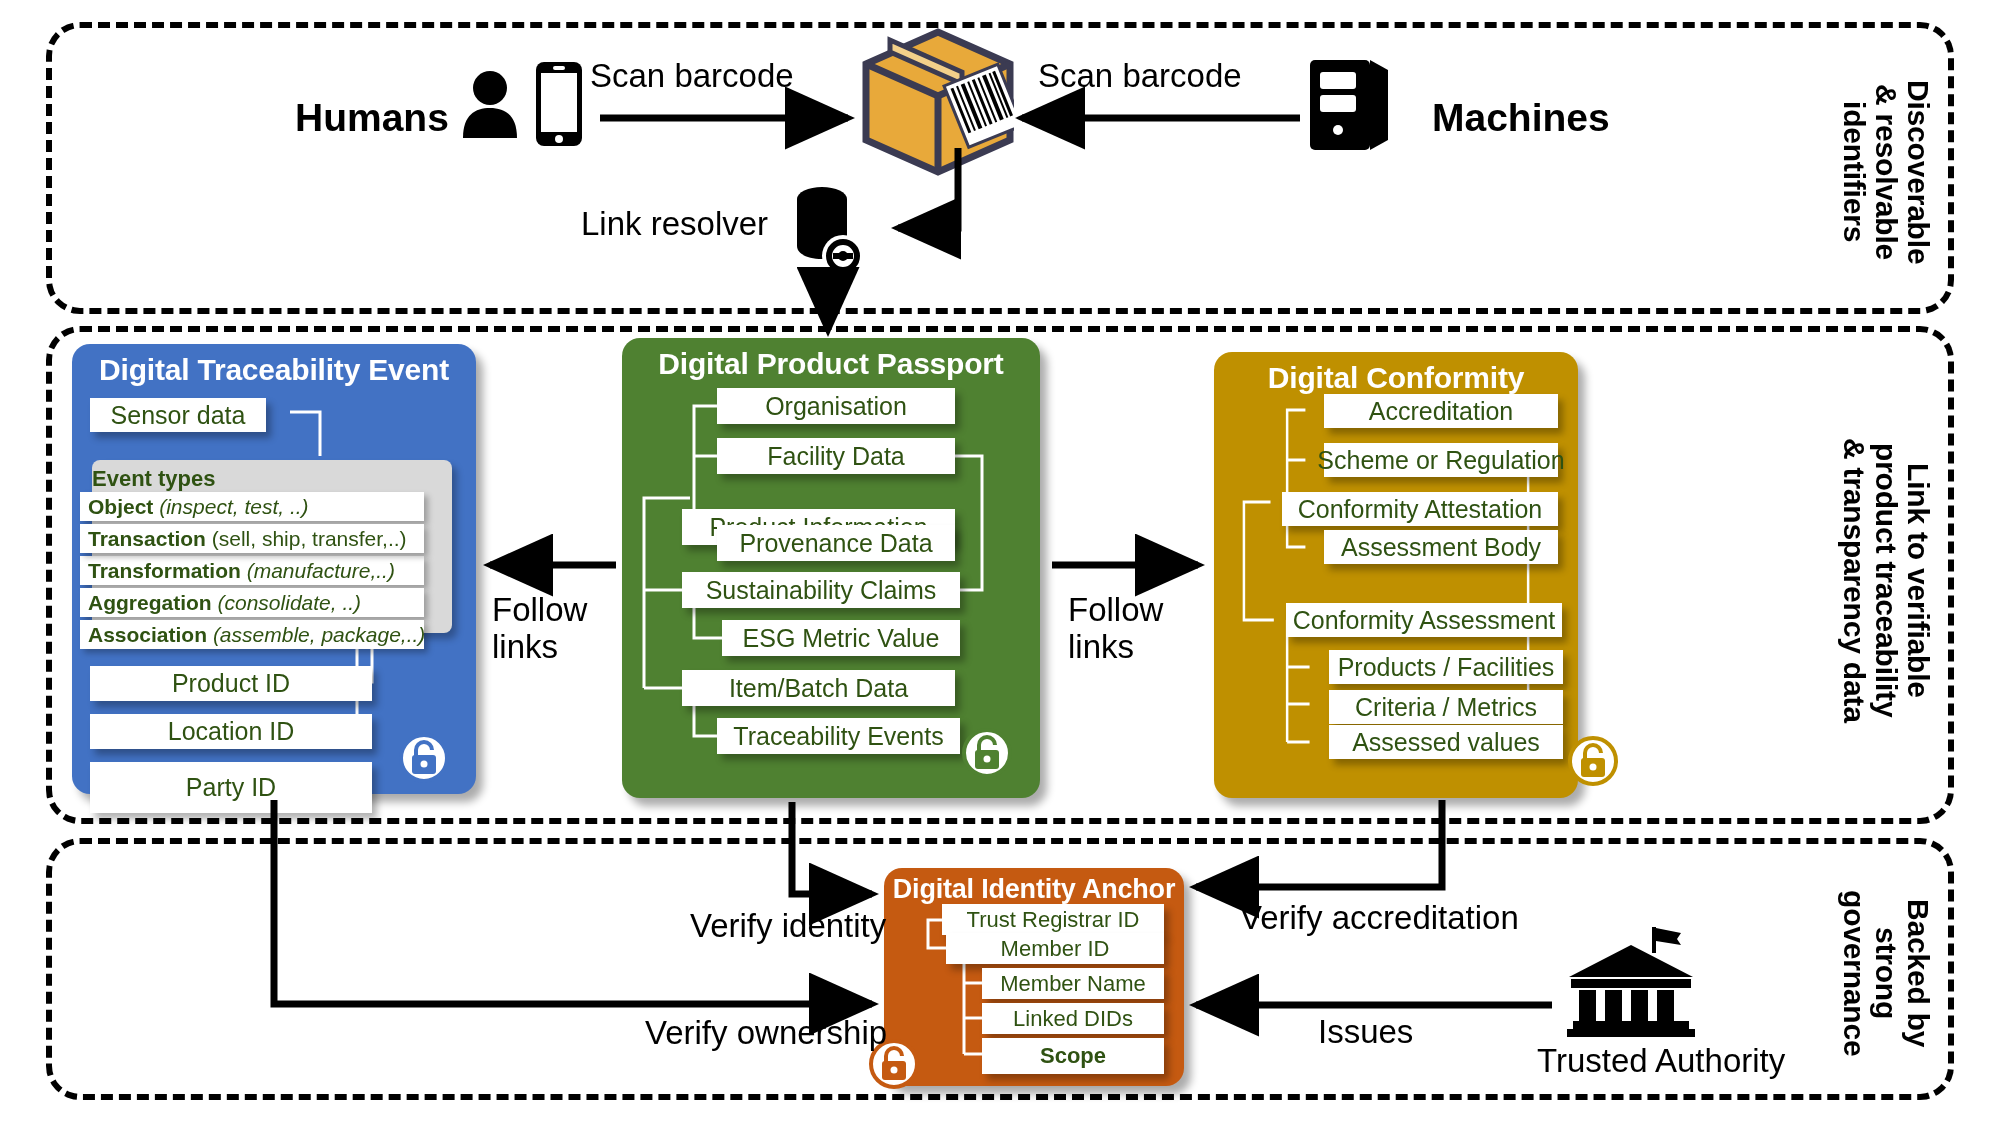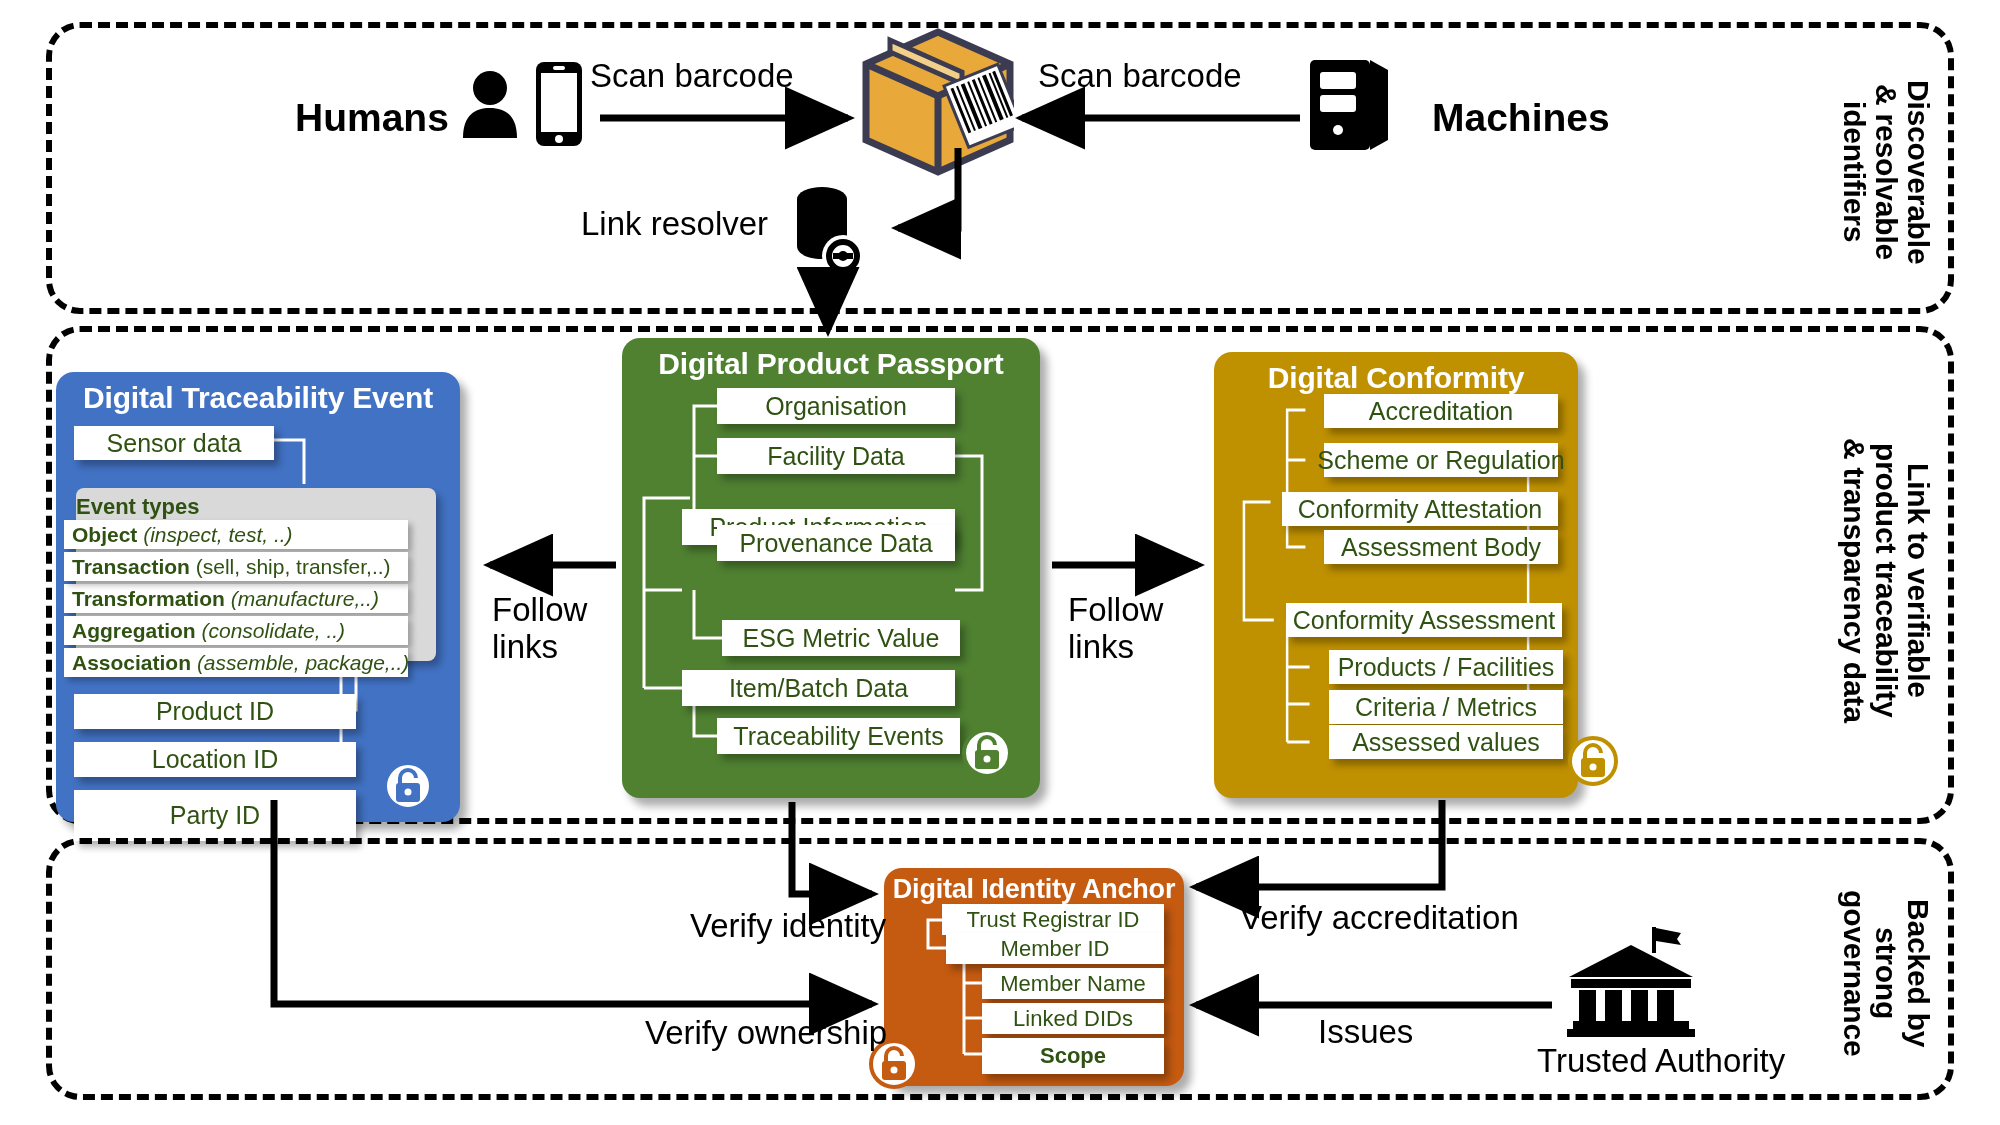--- a/index.html
+++ b/index.html
@@ -43,21 +43,21 @@
   
   svg.arrows{position:absolute;left:0;top:0;width:2000px;height:1125px;pointer-events:none;}
 
   .arrow-text{position:absolute;font-size:33px;color:#000;white-space:pre;line-height:1.12;}
 
   
   .card{position:absolute;border-radius:18px;box-sizing:border-box;
         box-shadow:7px 8px 9px rgba(0,0,0,.33);}
   .card-title{position:absolute;left:0;right:0;top:9px;text-align:center;
         font-weight:bold;color:#fff;font-size:30px;letter-spacing:-0.2px;}
-  #card-dte{left:56px; top:344px; width:404px; height:450px; background:#4272C4;margin-top:28px;}
+  #card-dte{left:72px; top:344px; width:404px; height:450px; background:#4272C4;}
   #card-dpp{left:622px;top:338px; width:418px; height:460px; background:#4F8131;}
   #card-dcc{left:1214px;top:352px;width:364px; height:446px; background:#BF9000;}
   #card-dia{left:884px;top:868px; width:300px; height:218px; background:#C55A11;}
   #card-dia .card-title{font-size:27px;top:6px;}
 
   
   .pill{position:absolute;background:#fff;color:#2F5212;
         font-size:25px;display:flex;align-items:center;justify-content:center;
         box-shadow:5px 6px 7px rgba(0,0,0,.30);white-space:nowrap;
         box-sizing:border-box;}
@@ -162,21 +162,21 @@
   </div>
 
   <div class="card" id="card-dte" style="background: rgb(66, 114, 196);">
     <div class="card-title">Digital Traceability Event</div>
     <svg class="tree" viewBox="0 0 404 450" preserveAspectRatio="none">
       <path d="M218 68 L248 68 L248 112"></path>
       <path d="M300 290 L318 290 L318 200"></path>
       <path d="M290 338 L300 338 L300 200"></path>
       <path d="M275 386 L285 386 L285 200"></path>
     </svg>
-    <div class="pill" style="left:18px;top:54px;width:200px;height:34px;">Sensor data</div>
+    <div class="pill" style="left:18px;top:54px;width:176px;height:34px;">Sensor data</div>
 
     <div id="evt-panel">
       <div id="evt-panel-title">Event types</div>
     </div>
     <div class="evt" style="top:148px;">
       <span><b>Object</b>
       <i>(inspect, test, ..)</i></span>
     </div>
     <div class="evt" style="top:212px;">
       <span><b>Transformation</b>
@@ -217,20 +217,21 @@
       <path d="M22 252 L60 252"></path>
       <path d="M100 300 L72 300 L72 252"></path>
       <path d="M22 350 L60 350"></path>
       <path d="M95 398 L72 398 L72 350"></path>
       <path d="M330 118 L360 118 L360 252 L333 252"></path>
     </svg>
     <div class="pill" style="left:95px;top:50px;width:238px;height:36px;">Organisation</div>
     <div class="pill" style="left:95px;top:100px;width:238px;height:36px;">Facility Data</div>
     <div class="pill" style="left:60px;top:150px;width:273px;height:36px;margin-top:21px;">Product Information</div>
     <div class="pill" style="left:95px;top:187px;width:238px;height:36px;">Provenance Data</div>
+    <div class="pill" style="left:60px;top:234px;width:278px;height:36px;">Sustainability Claims</div>
     <div class="pill" style="left:100px;top:282px;width:238px;height:36px;">ESG Metric Value</div>
     <div class="pill" style="left:60px;top:332px;width:273px;height:36px;">Item/Batch Data</div>
     <div class="pill" style="left:95px;top:380px;width:243px;height:36px;">Traceability Events</div>
 
     <svg class="lock" style="left:339px;top:389px;" viewBox="0 0 52 52">
       <circle cx="26" cy="26" r="23" fill="#fff" stroke="#4F8131" stroke-width="4"></circle>
       <path d="M18 24 L18 18 a8 8 0 0 1 16 0" fill="none" stroke="#4F8131" stroke-width="4"></path>
       <rect x="14" y="23" width="24" height="19" rx="3" fill="#4F8131"></rect>
       <circle cx="26" cy="32" r="3.5" fill="#fff"></circle>
     </svg>

